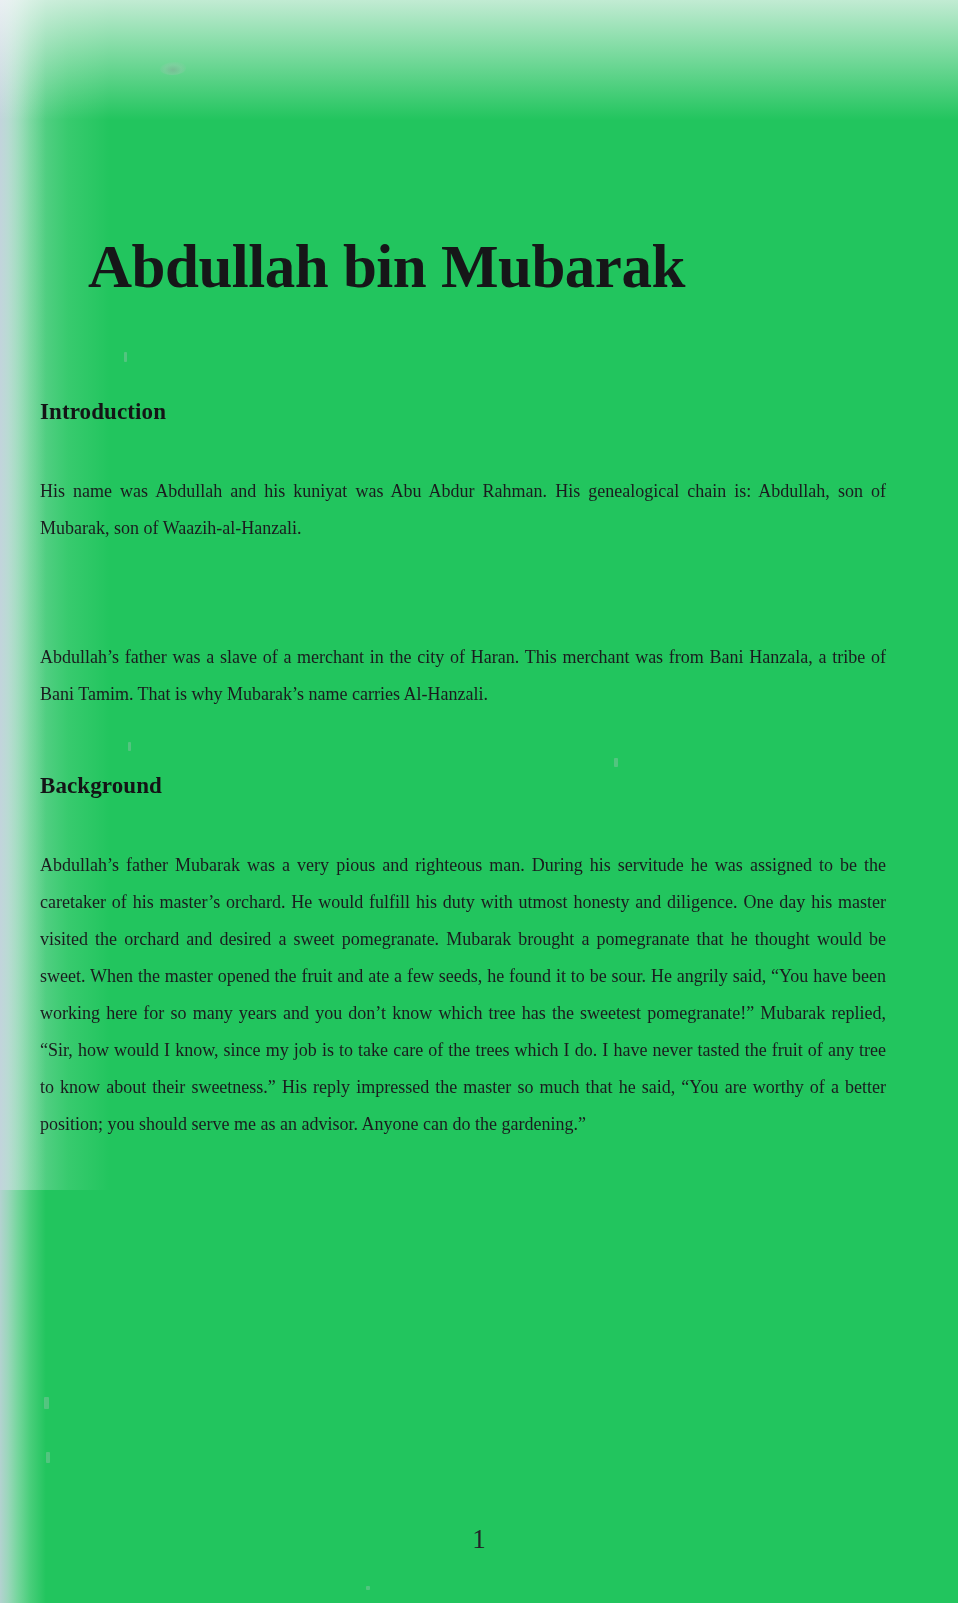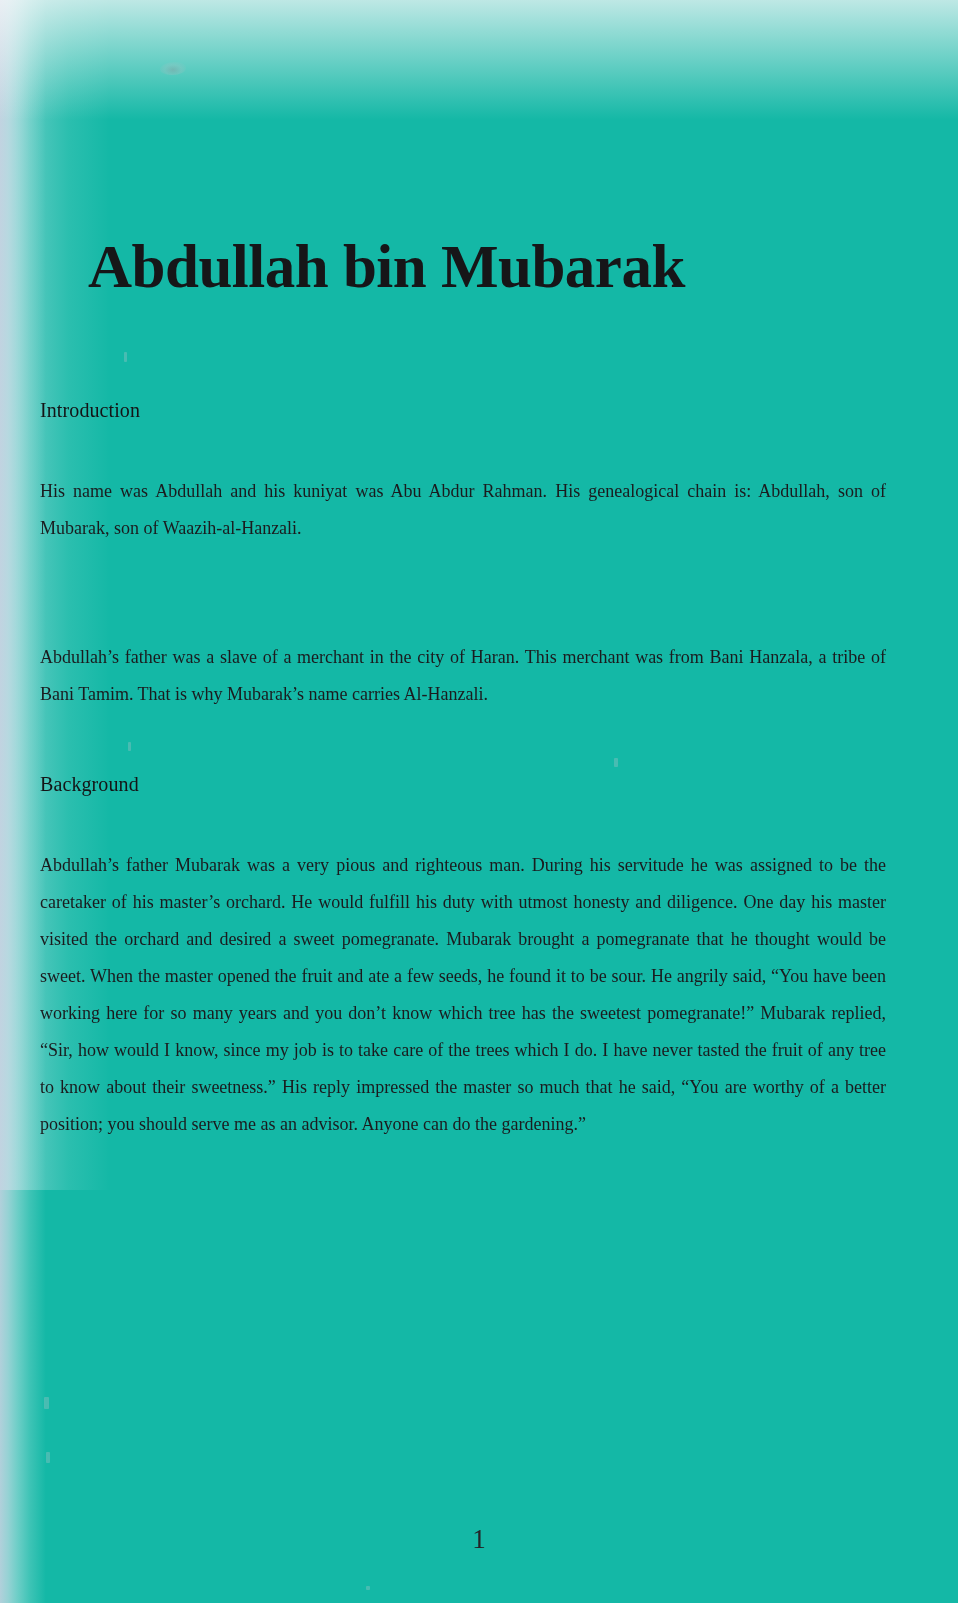--- a/index.html
+++ b/index.html
@@ -14,21 +14,21 @@
     font-family: "Liberation Serif", "DejaVu Serif", serif;
     color: #17171a;
     overflow: hidden;
     position: relative;
   }
 
   
   #page {
     position: absolute;
     inset: 0;
-    background: #14b8a6;
+    background: #22c55e;
   }
   .gutter-shadow {
     position: absolute;
     left: 0;
     top: 0;
     width: 46px;
     height: 100%;
     background: linear-gradient(to right,
       rgba(205,212,228,0.85) 0%,
       rgba(218,224,236,0.65) 18%,
@@ -98,22 +98,22 @@
     letter-spacing: -0.5px;
     line-height: 1.08;
     color: #161618;
     white-space: nowrap;
   }
 
   .section-heading {
     position: absolute;
     left: 0;
     width: 846px;
-    font-size: 20px;
-    font-weight: normal;
+    font-size: 23px;
+    font-weight: bold;
     letter-spacing: 0.1px;
     color: #141416;
     margin: 0;
   }
   #heading-introduction { top: 399px; }
   #heading-background  { top: 773px; }
 
   .body-paragraph {
     position: absolute;
     left: 0;

